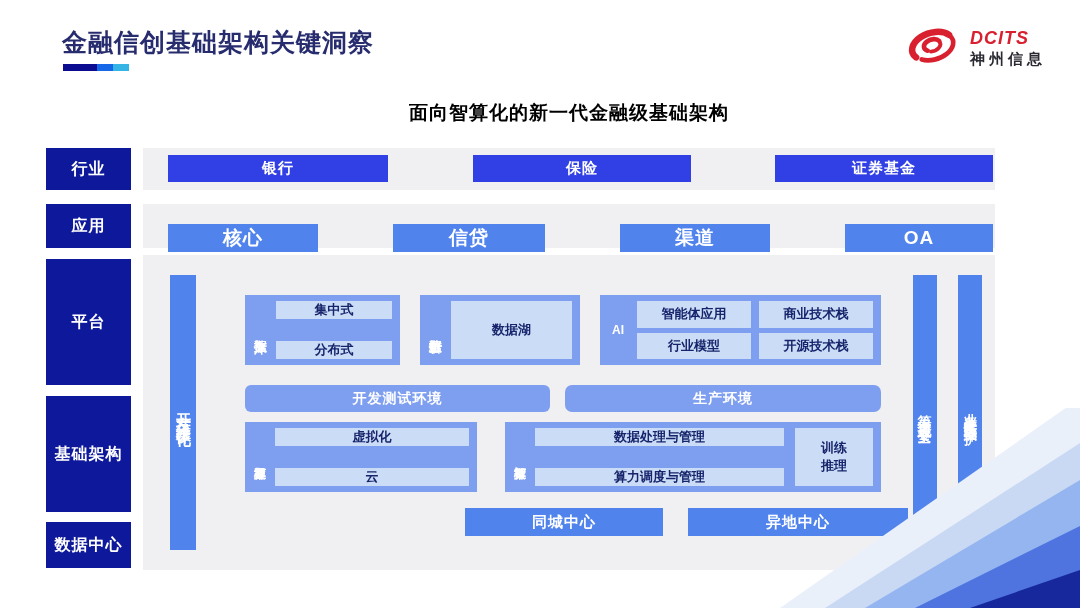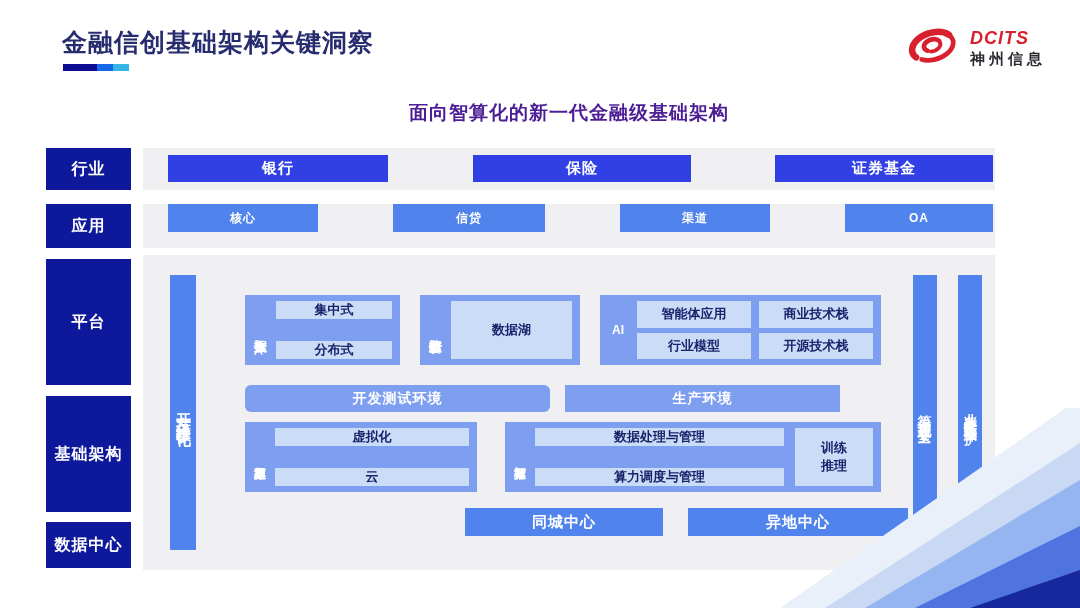--- a/index.html
+++ b/index.html
@@ -19,42 +19,42 @@
   .underline .seg2{width:16px;background:#1668E8;}
   .underline .seg3{width:16px;background:#35B5E5;}
 
   .logo{right:34px;top:18px;display:flex;align-items:center;gap:8px;}
   .logo-text{display:flex;flex-direction:column;line-height:1.1;}
   .logo-brand{font-size:18px;font-weight:bold;font-style:italic;color:#D9202E;letter-spacing:1px;}
   .logo-company{font-size:15px;font-weight:bold;color:#2A2A33;letter-spacing:4px;margin-top:2px;}
 
   .subtitle{
     left:143px;top:100px;width:852px;text-align:center;
-    font-size:19px;font-weight:bold;color:#4c1d95;letter-spacing:1px;
+    font-size:19px;font-weight:bold;color:#000000;letter-spacing:1px;
   }
 
   
   .side-label{
     left:46px;width:85px;background:#0E189B;color:#ffffff;
     display:flex;align-items:center;justify-content:center;
     font-size:16px;font-weight:bold;letter-spacing:1px;
   }
 
   
   .strip{left:143px;width:852px;background:#F0F0F2;}
 
   .ind-btn{
     position:absolute;height:27px;top:7px;background:#3140E4;color:#ffffff;
     display:flex;align-items:center;justify-content:center;
     font-size:15px;font-weight:bold;letter-spacing:1px;
   }
   .app-btn{
-    position:absolute;height:28px;top:0;background:#5083EC;color:#ffffff;
-    display:flex;align-items:center;justify-content:center;
-    font-size:12px;font-weight:bold;letter-spacing:1px;
+    position:absolute;height:28px;top:20px;background:#5083EC;color:#ffffff;
+    display:flex;align-items:center;justify-content:center;
+    font-size:19px;font-weight:bold;letter-spacing:1px;
   }
 
   
   .main-box{left:143px;top:255px;width:852px;height:315px;background:#F0F0F2;}
 
   .vbar{
     position:absolute;background:#5083EC;color:#ffffff;
     writing-mode:vertical-rl;text-orientation:upright;
     display:flex;align-items:center;justify-content:center;
     font-weight:bold;letter-spacing:3px;
@@ -167,21 +167,21 @@
     <div class="group-label h">AI</div>
     <div class="group-boxes grid2">
       <div class="chip">智能体应用</div>
       <div class="chip">商业技术栈</div>
       <div class="chip">行业模型</div>
       <div class="chip">开源技术栈</div>
     </div>
   </div>
 
   <div class="env-bar" style="left:102px;top:130px;width:305px;border-radius:6px;">开发测试环境</div>
-  <div class="env-bar" style="left:422px;top:130px;width:275px;">生产环境</div>
+  <div class="env-bar" style="left:422px;top:130px;width:316px;border-radius:7px;">生产环境</div>
 
   <div class="group" style="left:102px;top:167px;width:232px;height:70px;">
     <div class="group-label" style="font-size:12px;">通算框架</div>
     <div class="group-boxes">
       <div class="chip">虚拟化</div>
       <div class="chip">云</div>
     </div>
   </div>
 
   <div class="group" style="left:362px;top:167px;width:376px;height:70px;">

